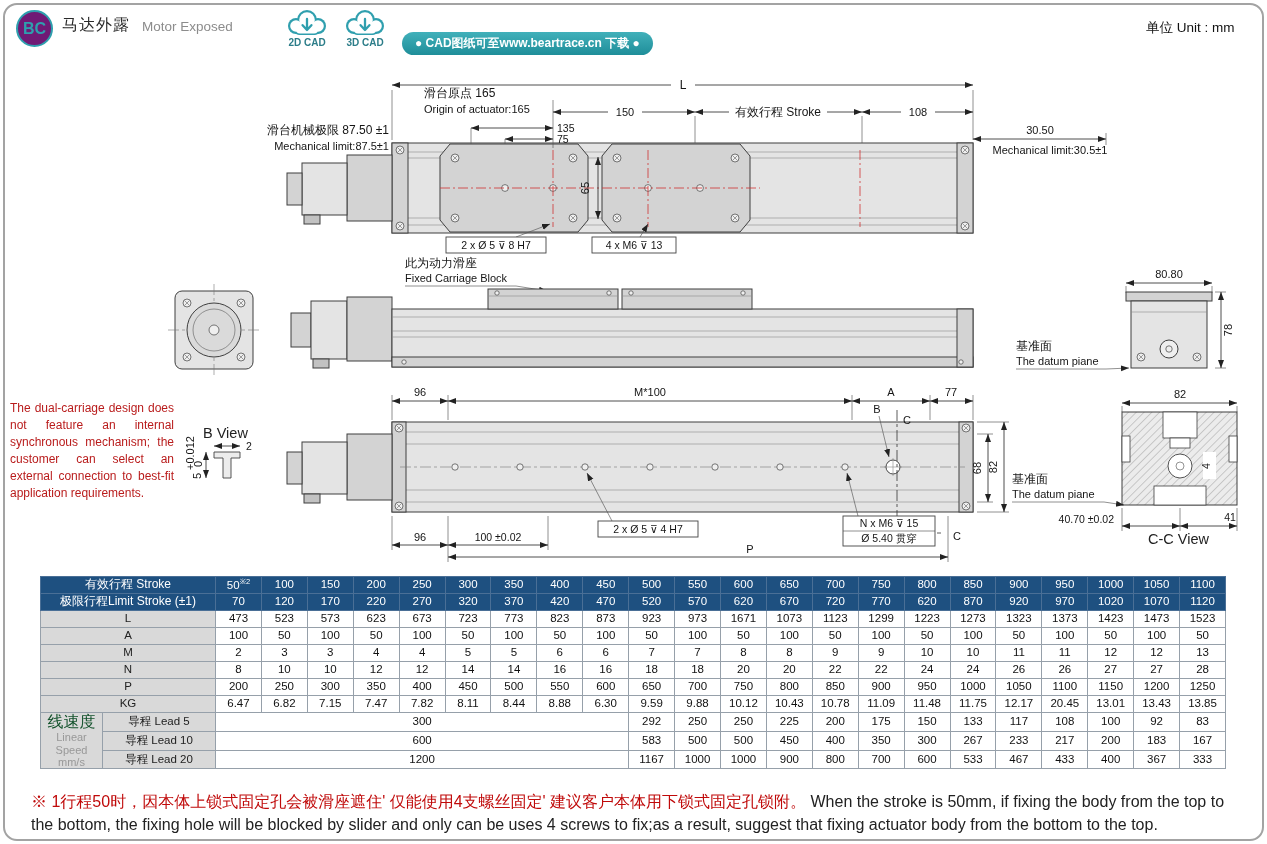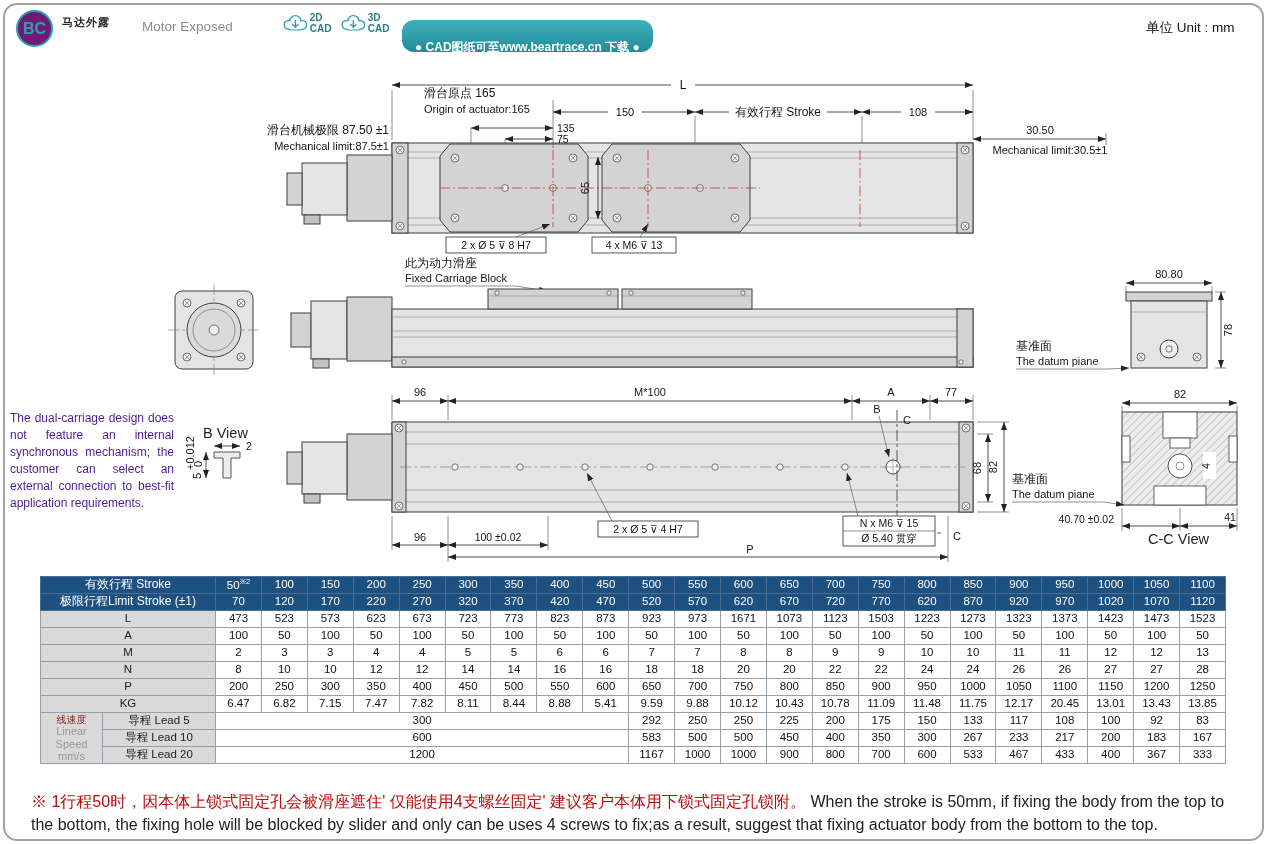--- a/index.html
+++ b/index.html
@@ -2,29 +2,29 @@
 <html><head>
 <meta charset="utf-8">
 <style>
 *{margin:0;padding:0;box-sizing:border-box}
 html,body{background:#fff}
 body{font-family:"Liberation Sans",sans-serif}
 .page{position:relative;width:1267px;height:844px;background:#fff;overflow:hidden}
 .frame{position:absolute;left:3px;top:3px;right:3px;bottom:3px;border:2.5px solid #a3a3a3;border-radius:14px;pointer-events:none}
 .abs{position:absolute}
 .badge{left:16px;top:10px;width:37px;height:37px;border:2.5px solid #2f9fae;border-radius:50%;color:#2f9fae;font-weight:bold;font-size:16px;display:flex;align-items:center;justify-content:center;background:#701a75;z-index:5}
-.title-cn{left:62px;top:15px;font-size:11px;font-weight:bold;color:#2a2a2a;letter-spacing:1px;z-index:5}
+.title-cn{left:62px;top:15px;font-size:16px;font-weight:normal;color:#2a2a2a;letter-spacing:1px;z-index:5}
 .title-en{left:142px;top:19px;font-size:13.5px;color:#8c8c8c;z-index:5}
-.cad-icon{top:8px;width:52px;display:flex;align-items:center;z-index:5;cursor:pointer}
+.cad-icon{top:8px;width:52px;display:flex;flex-direction:column;align-items:center;z-index:5;cursor:pointer}
 .cad-lbl{font-size:10px;color:#2c7d89;font-weight:bold;margin-top:-1px}
-.banner{left:402px;top:20px;height:23px;line-height:23px;padding:16px 13px;border-radius:12px;background:linear-gradient(#41b0ba,#1f8e99);color:#fff;font-size:12px;font-weight:bold;z-index:5;cursor:pointer}
+.banner{left:402px;top:32px;height:23px;line-height:23px;padding:0 13px;border-radius:12px;background:linear-gradient(#41b0ba,#1f8e99);color:#fff;font-size:12px;font-weight:bold;z-index:5;cursor:pointer}
 .unit{left:1146px;top:19px;font-size:13.5px;color:#111;z-index:5}
 .side-note{left:10px;top:394px;width:164px;font-size:12px;line-height:1.42;z-index:4}
 .side-note .cn{color:#333}
-.side-note .en{color:#4c1d95;margin-top:16px;text-align:justify}
+.side-note .en{color:#b91c1c;margin-top:6px;text-align:justify}
 .footnote{left:31px;top:790px;width:1208px;font-size:16px;line-height:1.45}
 .footnote .red{color:#c00a0a}
 .footnote .blk{color:#222}
 #drawing{position:absolute;left:0;top:0}
 
 .ol{fill:#e4e4e4;stroke:#3f3f3f;stroke-width:1}
 .ol2{fill:#d3d3d3;stroke:#3f3f3f;stroke-width:1}
 .ol3{fill:#c2c2c2;stroke:#3f3f3f;stroke-width:1}
 .thin{stroke:#8a8a8a;stroke-width:.6;fill:none}
 .dim{stroke:#222;stroke-width:.8;fill:none}
@@ -42,21 +42,21 @@
 .box{fill:#fff;stroke:#444;stroke-width:.9}
 .chip{fill:#fff}
 
 .spec-table{position:absolute;left:40px;top:576px;width:1186px;border-collapse:collapse;table-layout:fixed;font-family:"Liberation Sans",sans-serif}
 .spec-table th,.spec-table td{border:1px solid #96a0aa;height:17px;line-height:1.15;padding:0;text-align:center;vertical-align:middle;font-size:11.5px;font-weight:normal;white-space:nowrap;overflow:hidden}
 .spec-table .hdr{background:#1e5080;color:#fff;border-color:#4a6f96}
 .spec-table .lblh{font-size:12px}
 .spec-table .lbl{background:#d9d9d9;color:#222}
 .spec-table .val{background:#fff;color:#111}
 .spec-table sup{font-size:7.5px;vertical-align:super}
-.sg-cn{font-size:10px;color:#7f1d1d}
+.sg-cn{font-size:16px;color:#14532d}
 .sg-en{font-size:11px;color:#989898;line-height:1.12}
 </style>
 </head>
 <body>
 
 <div class="page">
   <div class="frame"></div>
 
   <div class="abs badge">BC</div>
   <div class="abs title-cn">马达外露</div>
@@ -458,21 +458,21 @@
           <td class="val">673</td>
           <td class="val">723</td>
           <td class="val">773</td>
           <td class="val">823</td>
           <td class="val">873</td>
           <td class="val">923</td>
           <td class="val">973</td>
           <td class="val">1671</td>
           <td class="val">1073</td>
           <td class="val">1123</td>
-          <td class="val">1503</td>
+          <td class="val">1299</td>
           <td class="val">1223</td>
           <td class="val">1273</td>
           <td class="val">1323</td>
           <td class="val">1373</td>
           <td class="val">1423</td>
           <td class="val">1473</td>
           <td class="val">1523</td>
         </tr>
         <tr>
           <td class="lbl" colspan="2">A</td>
@@ -577,21 +577,21 @@
         <tr>
           <td class="lbl" colspan="2">KG</td>
           <td class="val">6.47</td>
           <td class="val">6.82</td>
           <td class="val">7.15</td>
           <td class="val">7.47</td>
           <td class="val">7.82</td>
           <td class="val">8.11</td>
           <td class="val">8.44</td>
           <td class="val">8.88</td>
-          <td class="val">5.41</td>
+          <td class="val">6.30</td>
           <td class="val">9.59</td>
           <td class="val">9.88</td>
           <td class="val">10.12</td>
           <td class="val">10.43</td>
           <td class="val">10.78</td>
           <td class="val">11.09</td>
           <td class="val">11.48</td>
           <td class="val">11.75</td>
           <td class="val">12.17</td>
           <td class="val">20.45</td>

